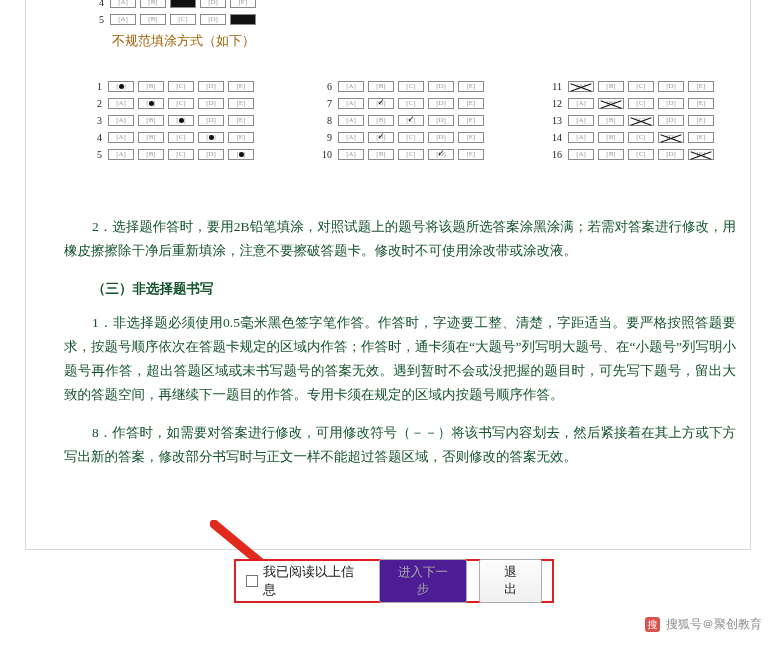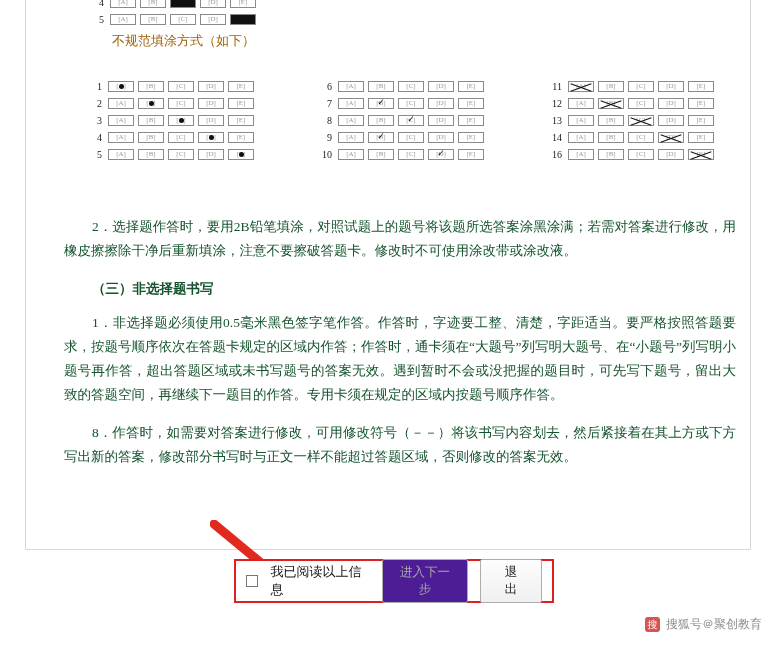--- a/index.html
+++ b/index.html
@@ -161,21 +161,21 @@
     border: 2px solid #e02020;
     box-sizing: border-box;
     display: flex;
     align-items: center;
     padding: 0 10px;
     background: #fff;
   }
   .chk-wrap {
     display: flex;
     align-items: center;
-    gap: 13px;
+    gap: 5px;
     font-size: 13px;
     font-family: "Liberation Serif", serif;
     color: #111;
   }
   .chk {
     width: 12px;
     height: 12px;
     border: 1px solid #767676;
     background: #fff;
     box-sizing: border-box;

